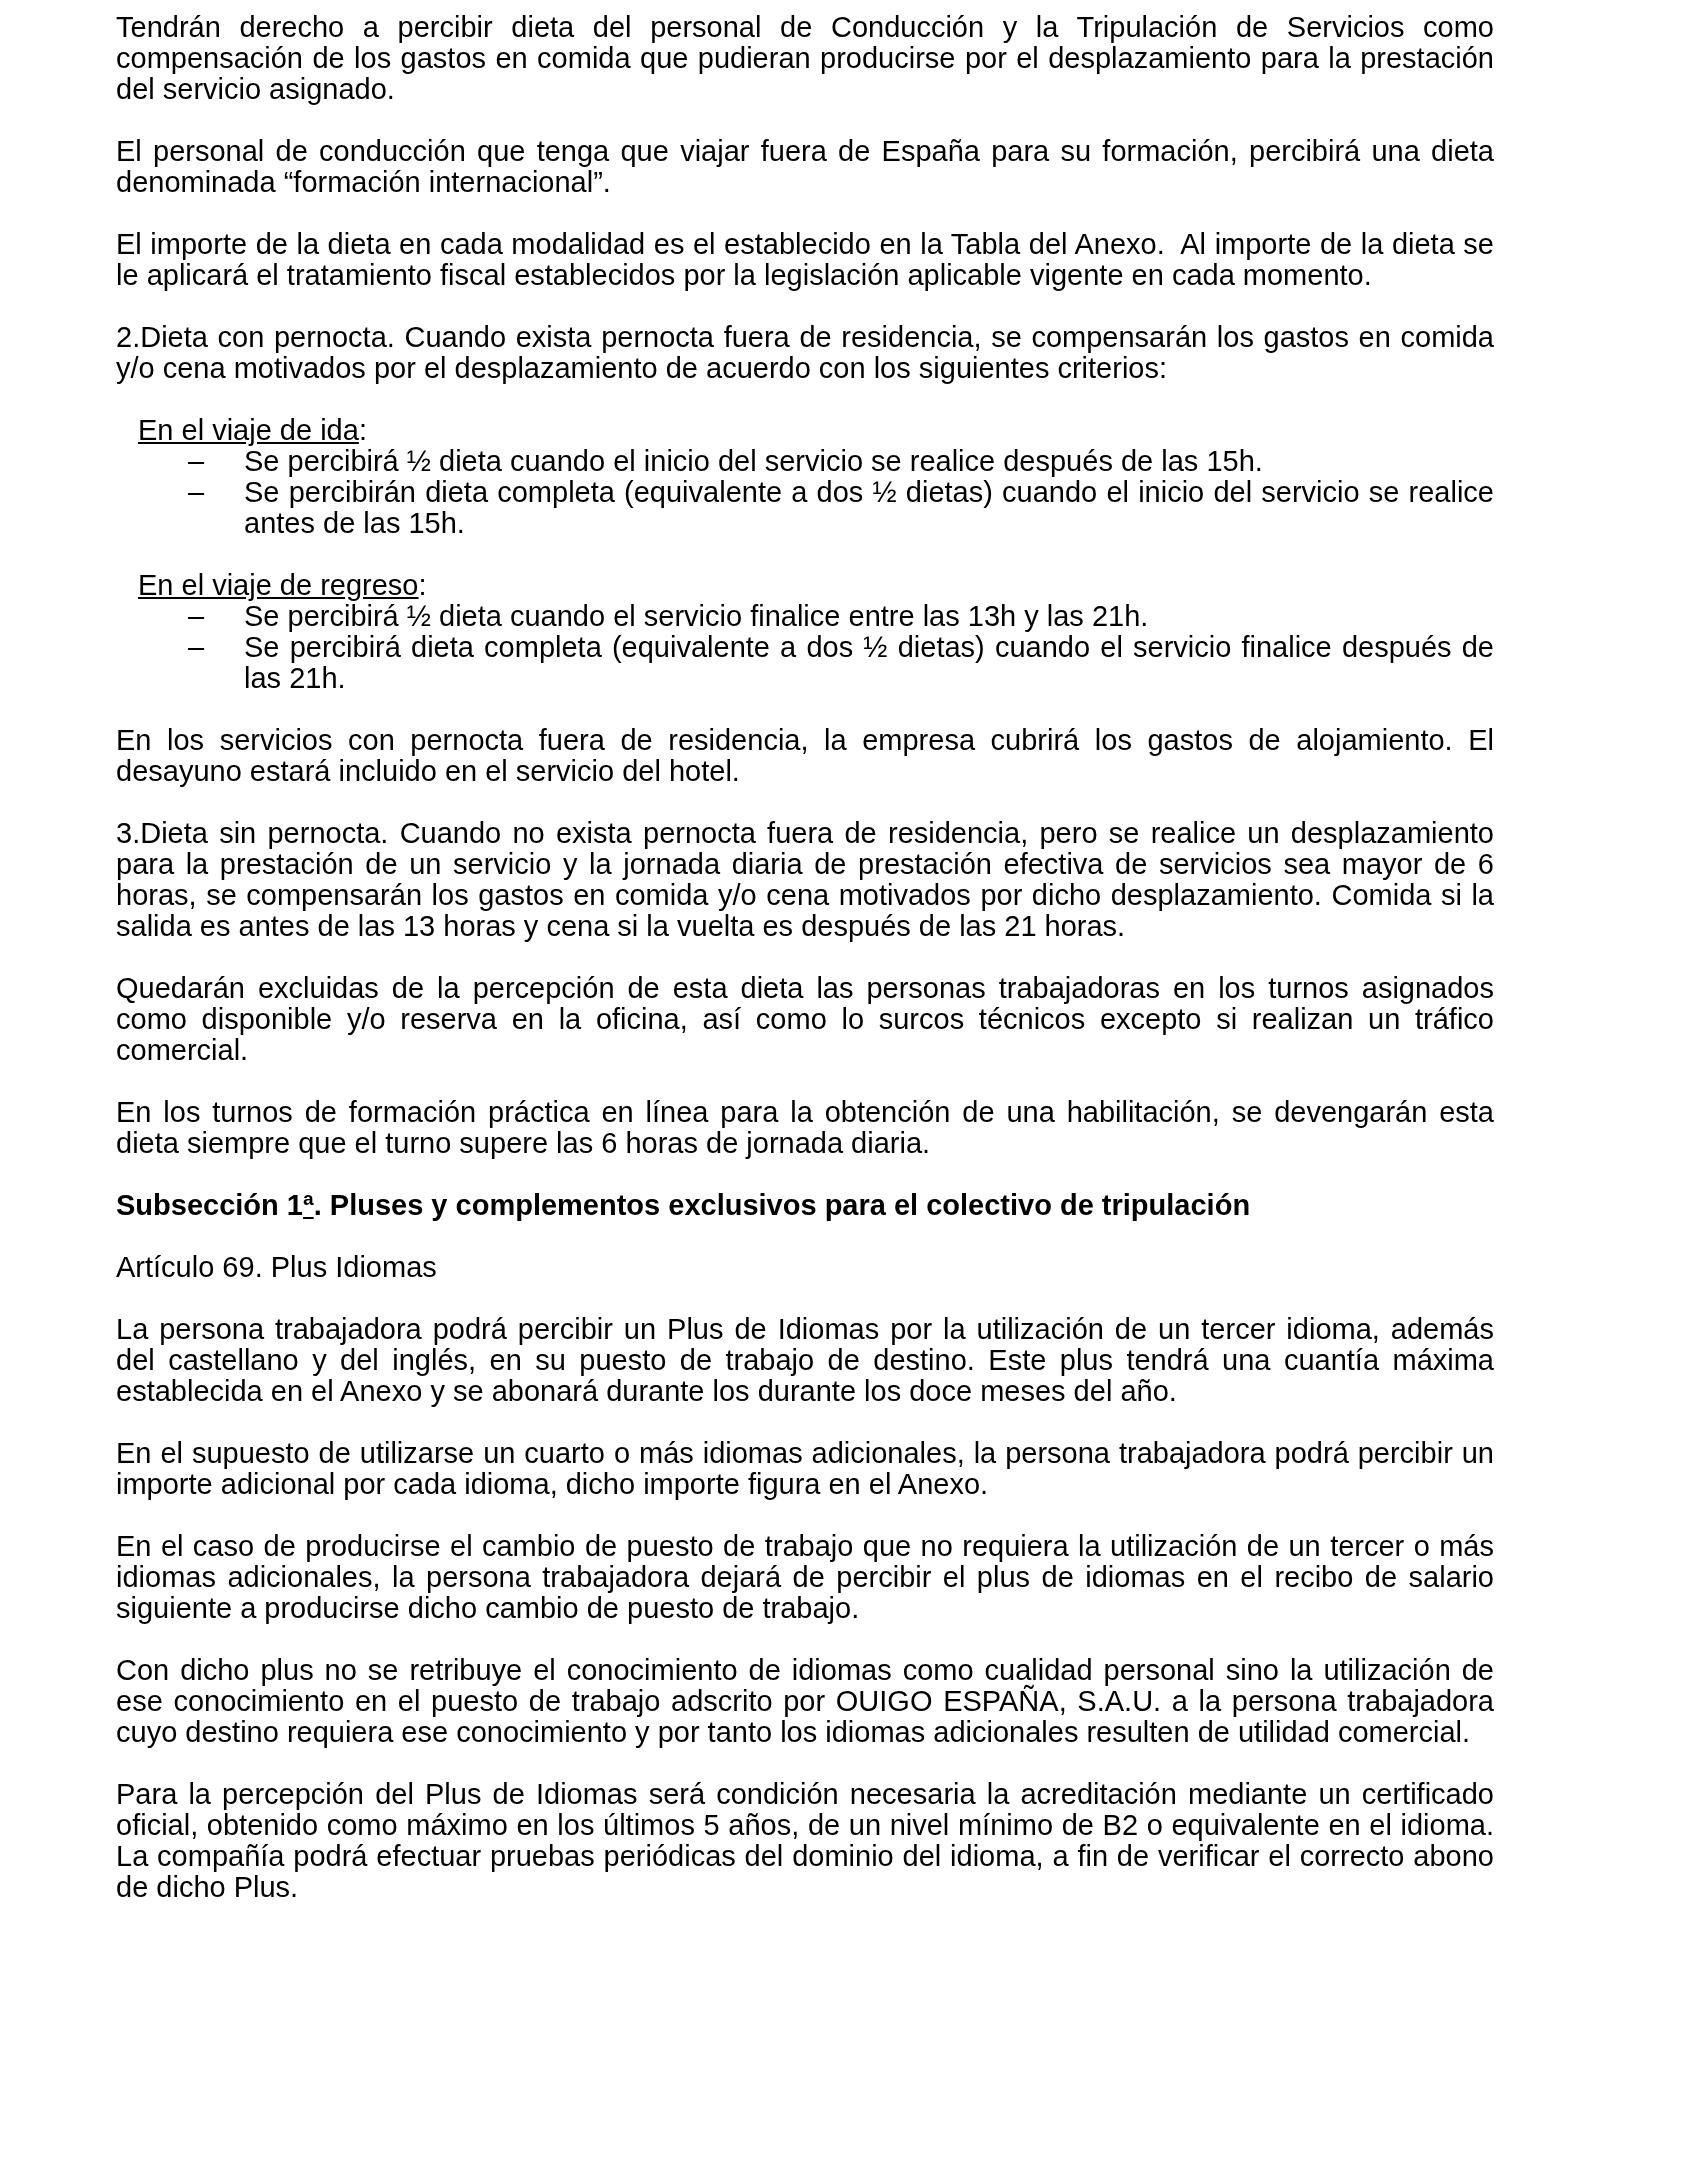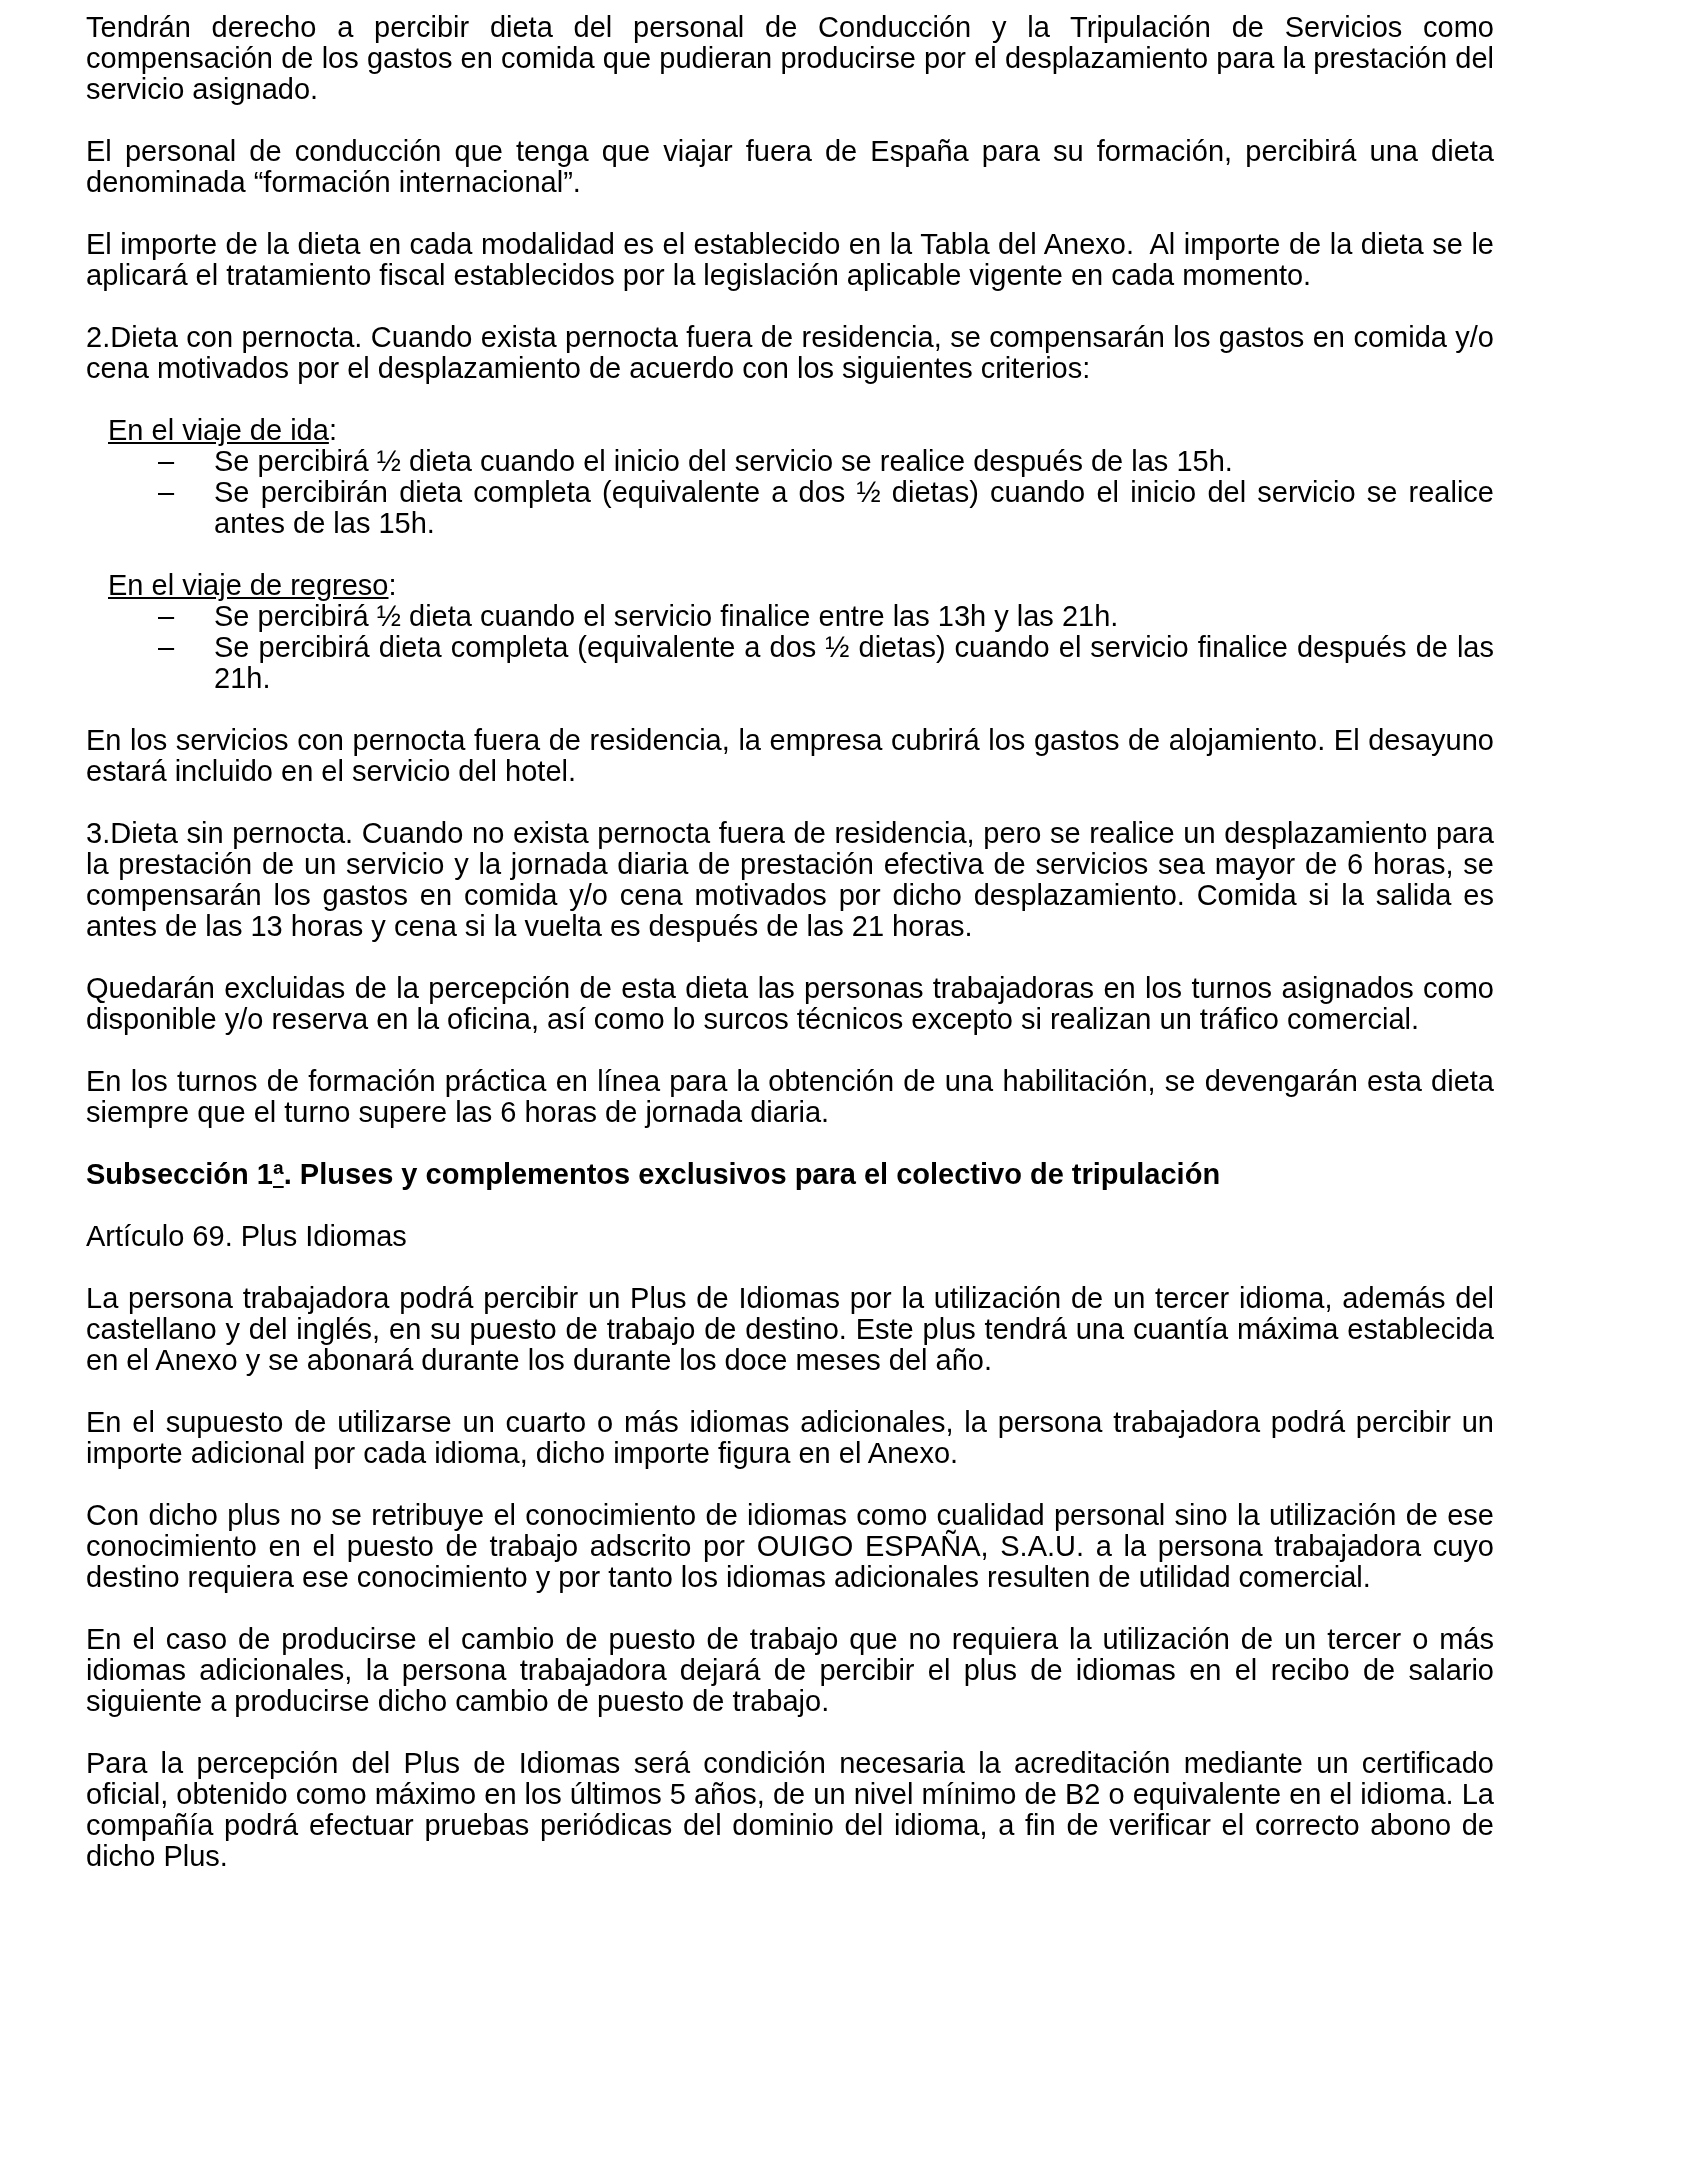--- a/index.html
+++ b/index.html
@@ -9,21 +9,21 @@
   }
   body {
     width: 1688px;
     height: 2183px;
     overflow: hidden;
   }
   .page {
     box-sizing: border-box;
     width: 1688px;
     height: 2183px;
-    padding: 12px 194px 0 86px;
+    padding: 12px 194px 0 116px;
     font-family: "Liberation Sans", "DejaVu Sans", sans-serif;
     font-size: 29px;
     line-height: 31px;
     color: #000000;
     background: #ffffff;
   }
   .para {
     margin: 0 0 31px 0;
     text-align: justify;
   }
@@ -94,20 +94,20 @@
   <p class="para">En los turnos de formación práctica en línea para la obtención de una habilitación, se devengarán esta dieta siempre que el turno supere las 6 horas de jornada diaria.</p>
 
   <div class="center-head"><span>Subsección 1</span><span class="ord">ª</span><span>. Pluses y complementos exclusivos para el colectivo de tripulación</span></div>
 
   <div class="art-head">Artículo 69. Plus Idiomas</div>
 
   <p class="para">La persona trabajadora podrá percibir un Plus de Idiomas por la utilización de un tercer idioma, además del castellano y del inglés, en su puesto de trabajo de destino. Este plus tendrá una cuantía máxima establecida en el Anexo y se abonará durante los durante los doce meses del año.</p>
 
   <p class="para">En el supuesto de utilizarse un cuarto o más idiomas adicionales, la persona trabajadora podrá percibir un importe adicional por cada idioma, dicho importe figura en el Anexo.</p>
 
+  <p class="para">En el caso de producirse el cambio de puesto de trabajo que no requiera la utilización de un tercer o más idiomas adicionales, la persona trabajadora dejará de percibir el plus de idiomas en el recibo de salario siguiente a producirse dicho cambio de puesto de trabajo.</p>
+
   <p class="para">Con dicho plus no se retribuye el conocimiento de idiomas como cualidad personal sino la utilización de ese conocimiento en el puesto de trabajo adscrito por OUIGO ESPAÑA, S.A.U. a la persona trabajadora cuyo destino requiera ese conocimiento y por tanto los idiomas adicionales resulten de utilidad comercial.</p>
-
-  <p class="para">En el caso de producirse el cambio de puesto de trabajo que no requiera la utilización de un tercer o más idiomas adicionales, la persona trabajadora dejará de percibir el plus de idiomas en el recibo de salario siguiente a producirse dicho cambio de puesto de trabajo.</p>
 
   <p class="para">Para la percepción del Plus de Idiomas será condición necesaria la acreditación mediante un certificado oficial, obtenido como máximo en los últimos 5 años, de un nivel mínimo de B2 o equivalente en el idioma. La compañía podrá efectuar pruebas periódicas del dominio del idioma, a fin de verificar el correcto abono de dicho Plus.</p>
 
 </div>
 
 
 </body></html>

